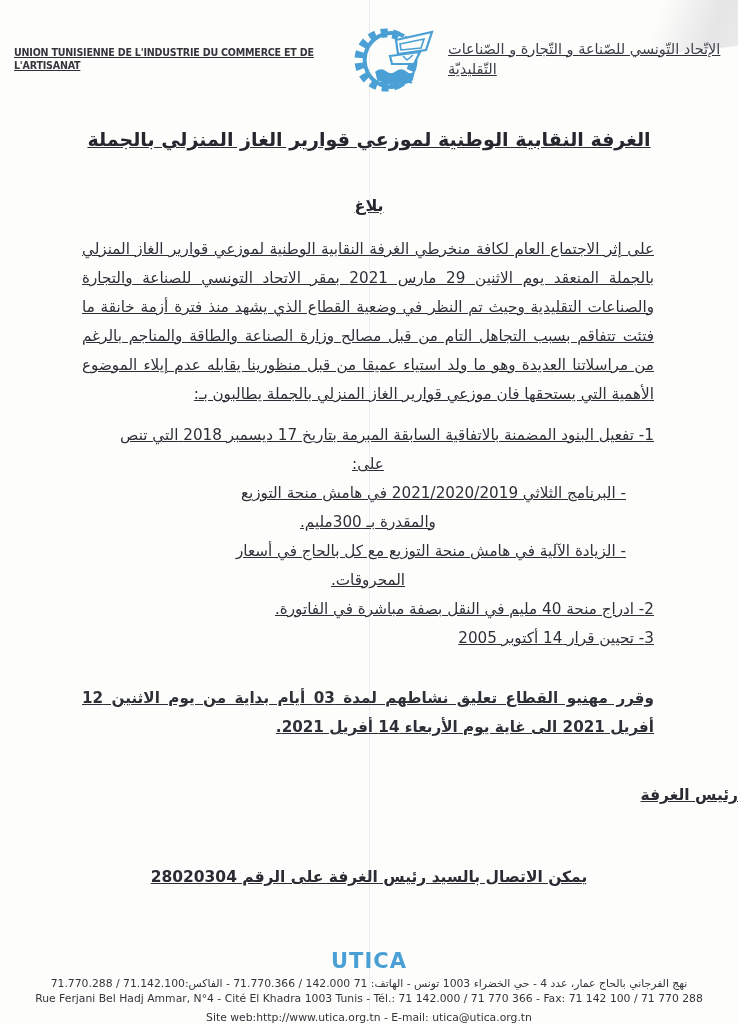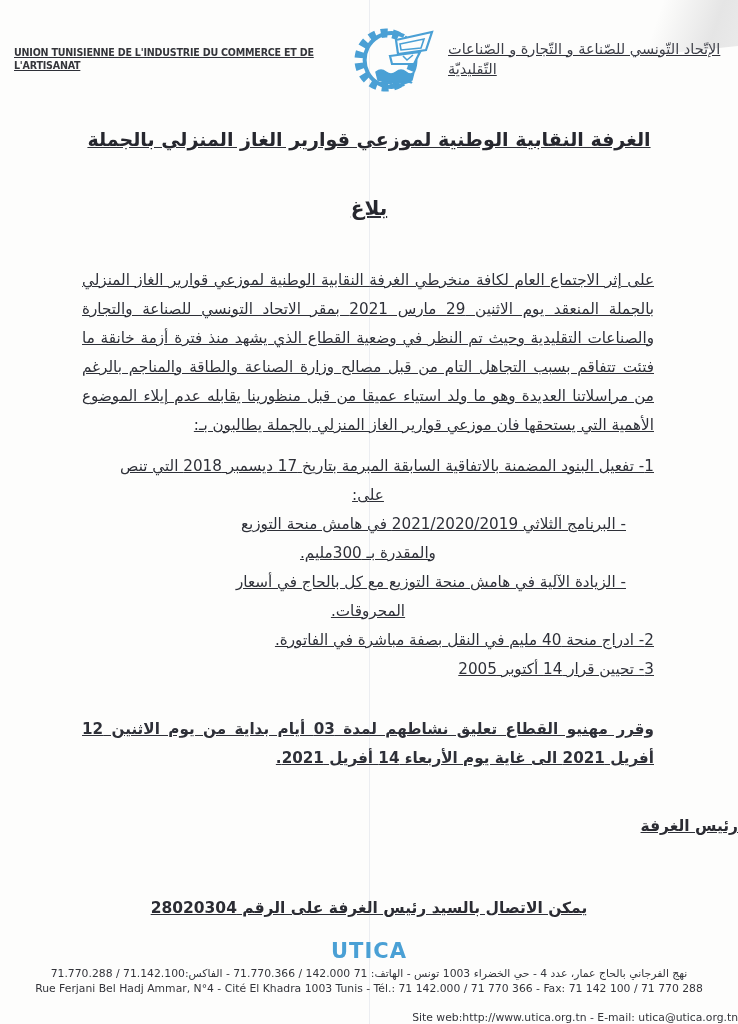--- a/index.html
+++ b/index.html
@@ -51,34 +51,34 @@
   .doc-title {
     direction: rtl;
     text-align: center;
     font-size: 19px; font-weight: bold;
     margin-top: 26px;
     color: #26272e;
   }
   .doc-subtitle {
     direction: rtl;
     text-align: center;
-    font-size: 20px; font-weight: bold;
+    font-size: 16px; font-weight: bold;
     margin-top: 46px;
     color: #26272e;
   }
   
   .body-text {
     direction: rtl;
     padding: 0 84px 0 82px;
     font-size: 15.2px;
     line-height: 29px;
     text-align: justify;
     color: #2e3038;
   }
-  .intro { margin-top: 46px; }
+  .intro { margin-top: 20px; }
   .list { margin-top: 12px; }
   .li-main { text-align: justify; }
   .li-cont-center { text-align: center; }
   .bullet { padding-right: 28px; text-align: justify; }
   .decision {
     font-weight: bold;
     margin-top: 31px;
   }
   
   .signature {
@@ -111,22 +111,21 @@
     direction: rtl;
     font-size: 10.8px; color: #33343a;
     margin-top: 4px;
   }
   .footer-fr {
     font-size: 10.8px; color: #33343a;
     margin-top: 2px;
   }
   .footer-web {
     font-size: 10.8px; color: #33343a;
-    margin-top: 16px;
-    text-align: right;
+    margin-top: 6px;
   }
 </style>
 </head>
 <body>
 
 <div class="page">
   <div class="scan-corner-tr"></div>
   <div class="scan-fold"></div>
 
   <div class="header">

